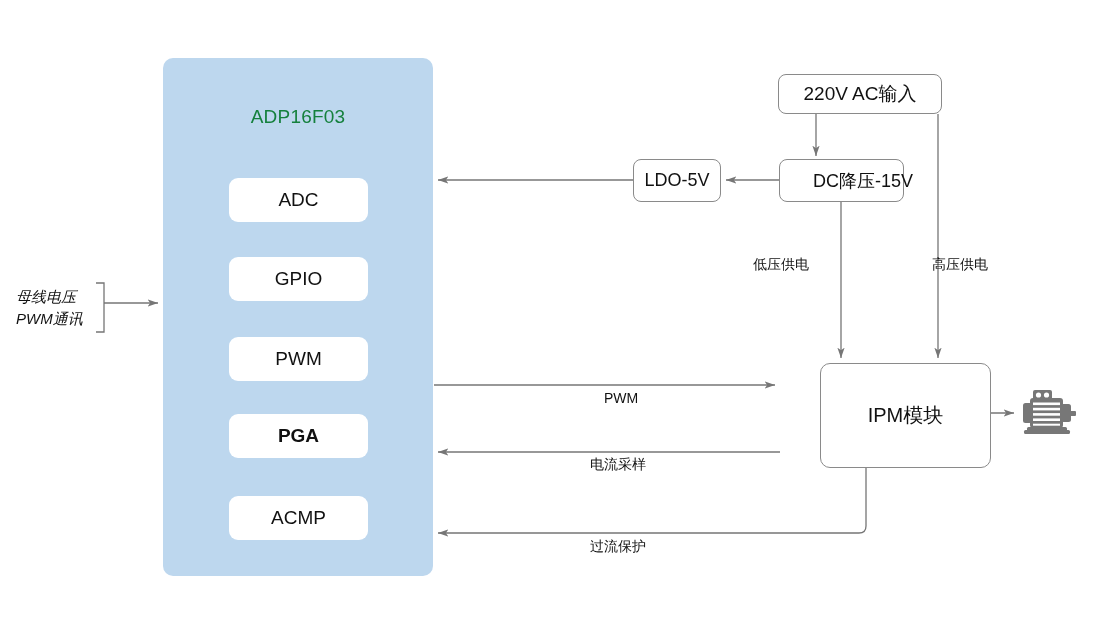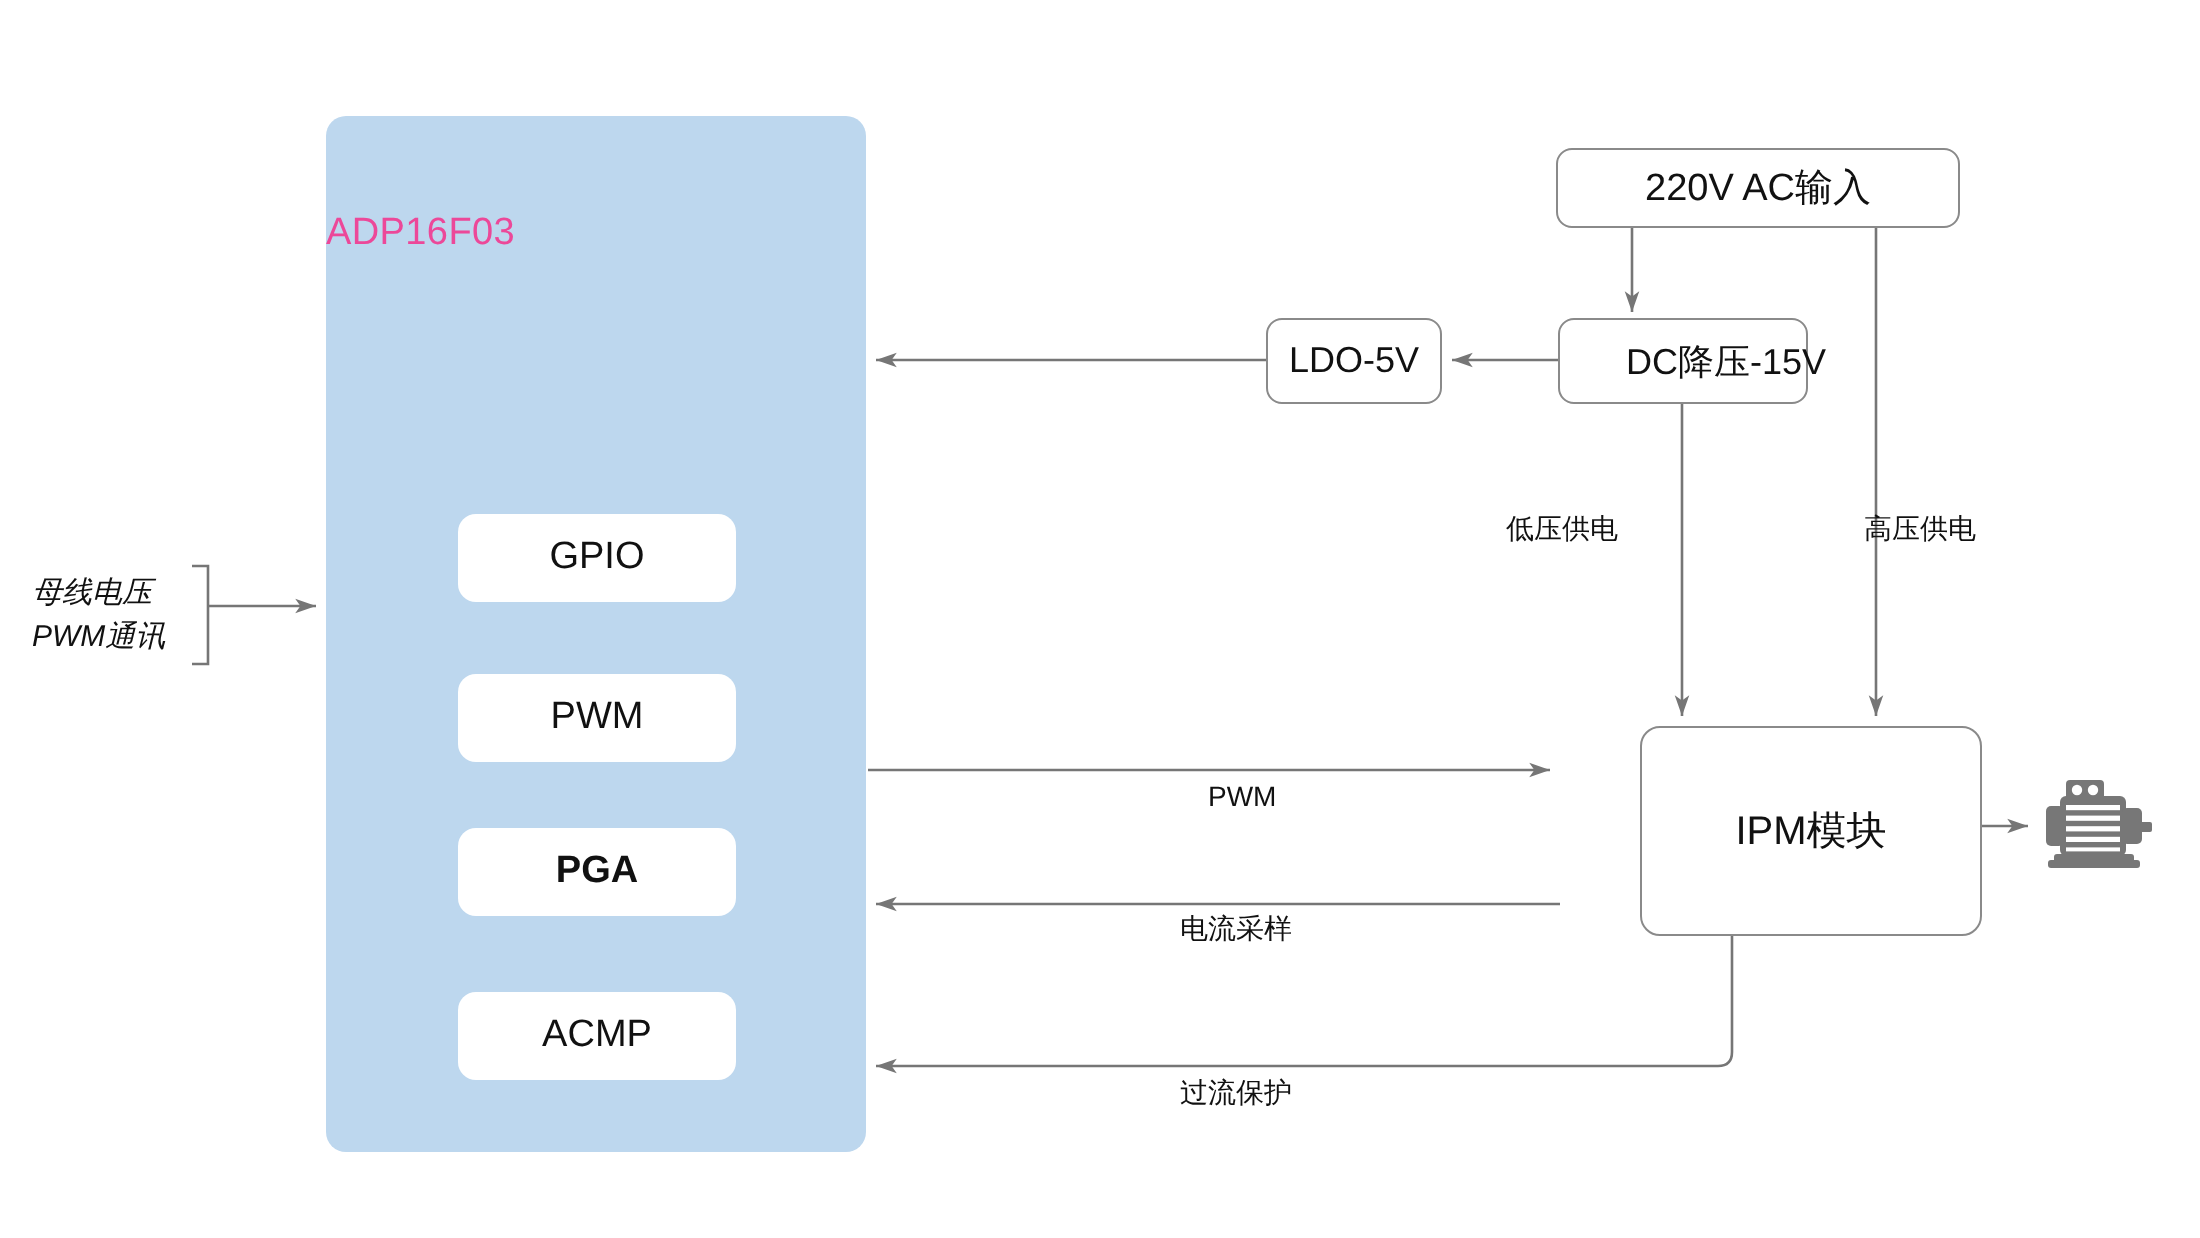--- a/index.html
+++ b/index.html
@@ -12,36 +12,36 @@
   #diagram{position:relative;width:1100px;height:619px;overflow:hidden;background:#fff;}
   svg.wires{position:absolute;left:0;top:0;width:1100px;height:619px;pointer-events:none;}
 
   
   .mcu-panel{
     position:absolute;left:163px;top:58px;width:270px;height:518px;
     background:#bdd7ee;border-radius:10px;
   }
   .mcu-title{
     position:absolute;left:163px;top:106px;width:270px;
-    text-align:left;font-size:19px;color:#ec4899;letter-spacing:.2px;
+    text-align:center;font-size:19px;color:#15803d;letter-spacing:.2px;
   }
   .sub-box{
     position:absolute;left:229px;width:139px;height:44px;
     background:#ffffff;border-radius:9px;
     display:flex;align-items:center;justify-content:center;
     font-size:19px;color:#111;
   }
 
   
   .obox{
     position:absolute;background:#fff;border:1px solid #8a8a8a;border-radius:8px;
     display:flex;align-items:center;justify-content:center;
     font-size:19px;color:#111;box-sizing:border-box;white-space:nowrap;
   }
-  #box-ac{left:778px;top:74px;width:202px;height:40px;}
+  #box-ac{left:778px;top:74px;width:164px;height:40px;}
   #box-ldo{left:633px;top:159px;width:88px;height:43px;font-size:18px;}
   #box-dc{left:779px;top:159px;width:125px;height:43px;font-size:18px;padding-left:43px;}
   #box-ipm{left:780px;top:363px;width:171px;height:105px;font-size:20px;border-radius:10px;margin-left:40px;}
 
   
   .lbl{position:absolute;font-size:14px;color:#111;white-space:nowrap;}
   .lbl-cn{position:absolute;font-size:14px;color:#111;white-space:nowrap;}
 
   #lbl-bus{left:16px;top:286px;font-size:15px;line-height:22px;text-align:left;}
   #lbl-bus span{display:block;font-style:italic;}
@@ -87,20 +87,21 @@
 
       <path d="M866,468 L866,526 Q866,533 859,533 L438,533" marker-end="url(#arr)"></path>
 
       <path d="M951,413 L1014,413" marker-end="url(#arr)"></path>
     </g>
   </svg>
 
   <div class="mcu-panel"></div>
   <div class="mcu-title">ADP16F03</div>
 
+  <div class="sub-box" style="top:178px;">ADC</div>
   <div class="sub-box" style="top:257px;">GPIO</div>
   <div class="sub-box" style="top:337px;">PWM</div>
   <div class="sub-box" style="top:414px;font-weight:bold;">PGA</div>
   <div class="sub-box" style="top:496px;">ACMP</div>
 
   <div class="obox" id="box-ac">220V AC输入</div>
   <div class="obox" id="box-dc">DC降压-15V</div>
   <div class="obox" id="box-ldo">LDO-5V</div>
   <div class="obox" id="box-ipm">IPM模块</div>
 

